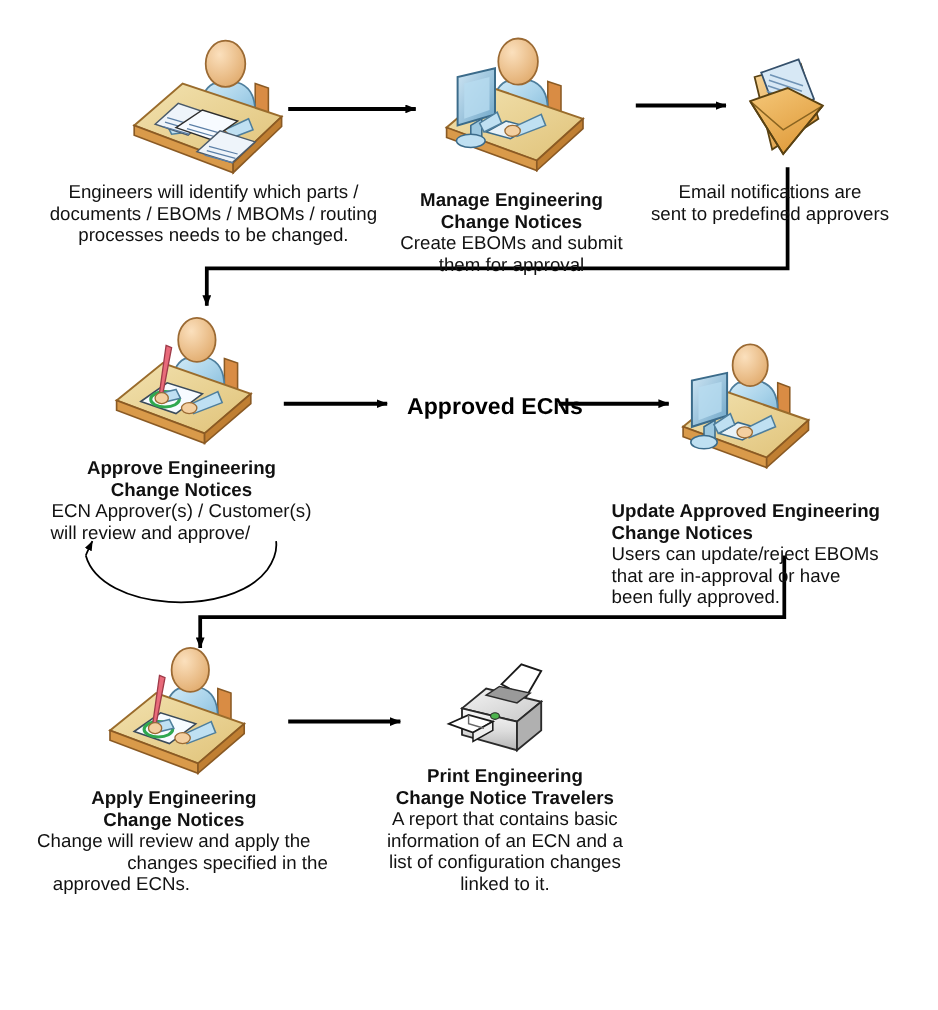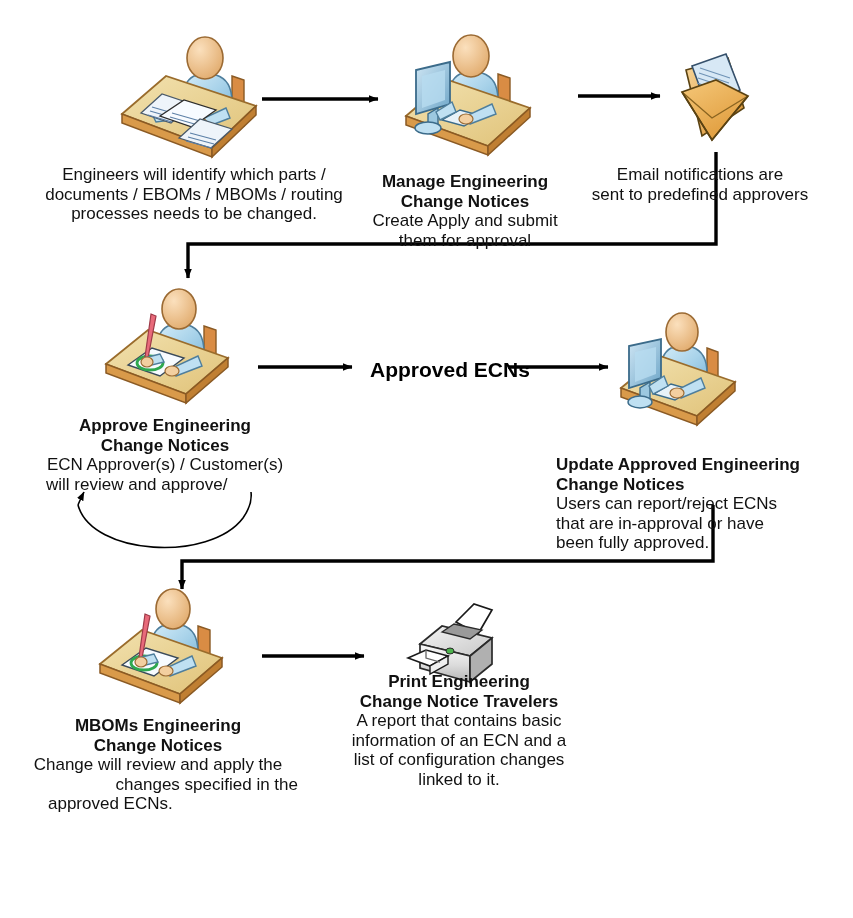--- a/index.html
+++ b/index.html
@@ -331,53 +331,53 @@
 
   <div class="cap" style="left:20px;top:165px;width:348px;">
     <span class="body">Engineers will identify which parts /</span>
     <span class="body">documents / EBOMs / MBOMs / routing</span>
     <span class="body">processes needs to be changed.</span>
   </div>
 
   <div class="cap" style="left:340px;top:172px;width:250px;">
     <b>Manage Engineering</b>
     <b>Change Notices</b>
-    <span class="body">Create Apply and submit</span>
+    <span class="body">Create EBOMs and submit</span>
     <span class="body">them for approval</span>
   </div>
 
   <div class="cap" style="left:576px;top:165px;width:248px;">
     <span class="body">Email notifications are</span>
     <span class="body">sent to predefined approvers</span>
   </div>
 
   <div class="cap" style="left:20px;top:416px;width:290px;">
     <b>Approve Engineering</b>
     <b>Change Notices</b>
     <span class="body">ECN Approver(s) / Customer(s)</span>
     <span class="body" style="text-align:left;padding-left:26px;">will review and approve/</span>
   </div>
 
   <div class="cap left" style="left:556px;top:419px;width:292px;">
     <b>Update Approved Engineering</b>
     <b>Change Notices</b>
-    <span class="body">Users can report/reject ECNs</span>
+    <span class="body">Users can update/reject EBOMs</span>
     <span class="body">that are in-approval or have</span>
     <span class="body">been fully approved.</span>
   </div>
 
   <div class="cap" style="left:18px;top:716px;width:280px;">
-    <b>MBOMs Engineering</b>
+    <b>Apply Engineering</b>
     <b>Change Notices</b>
     <span class="body">Change will review and apply the</span>
     <span class="body" style="text-align:right;padding-left:30px;">changes specified in the</span>
     <span class="body" style="text-align:left;padding-left:30px;"> approved ECNs.</span>
   </div>
 
-  <div class="cap" style="left:328px;top:672px;width:262px;">
+  <div class="cap" style="left:328px;top:696px;width:262px;">
     <b>Print Engineering</b>
     <b>Change Notice Travelers</b>
     <span class="body">A report that contains basic</span>
     <span class="body">information of an ECN and a</span>
     <span class="body">list of configuration changes</span>
     <span class="body"> linked to it.</span>
   </div>
 
   <div class="lbl" style="left:370px;top:358px;">Approved ECNs</div>
 

